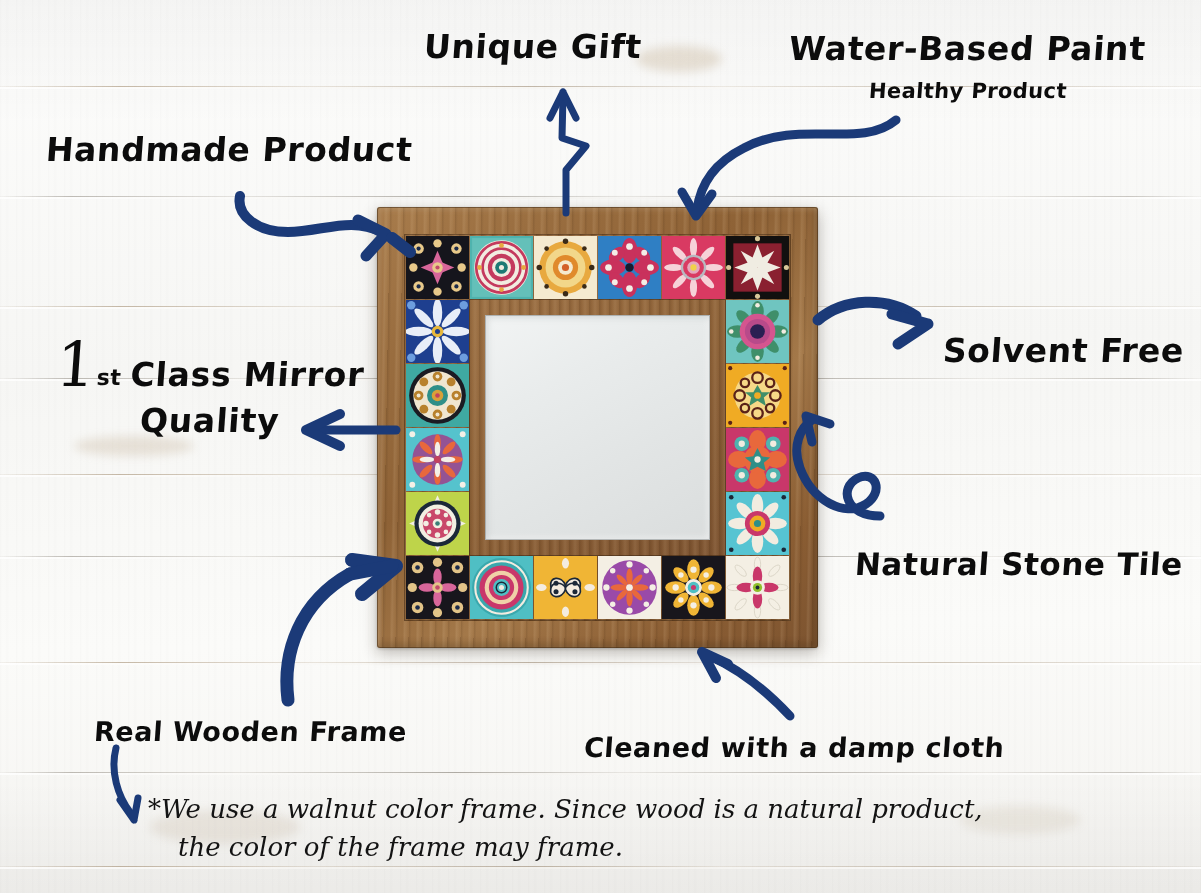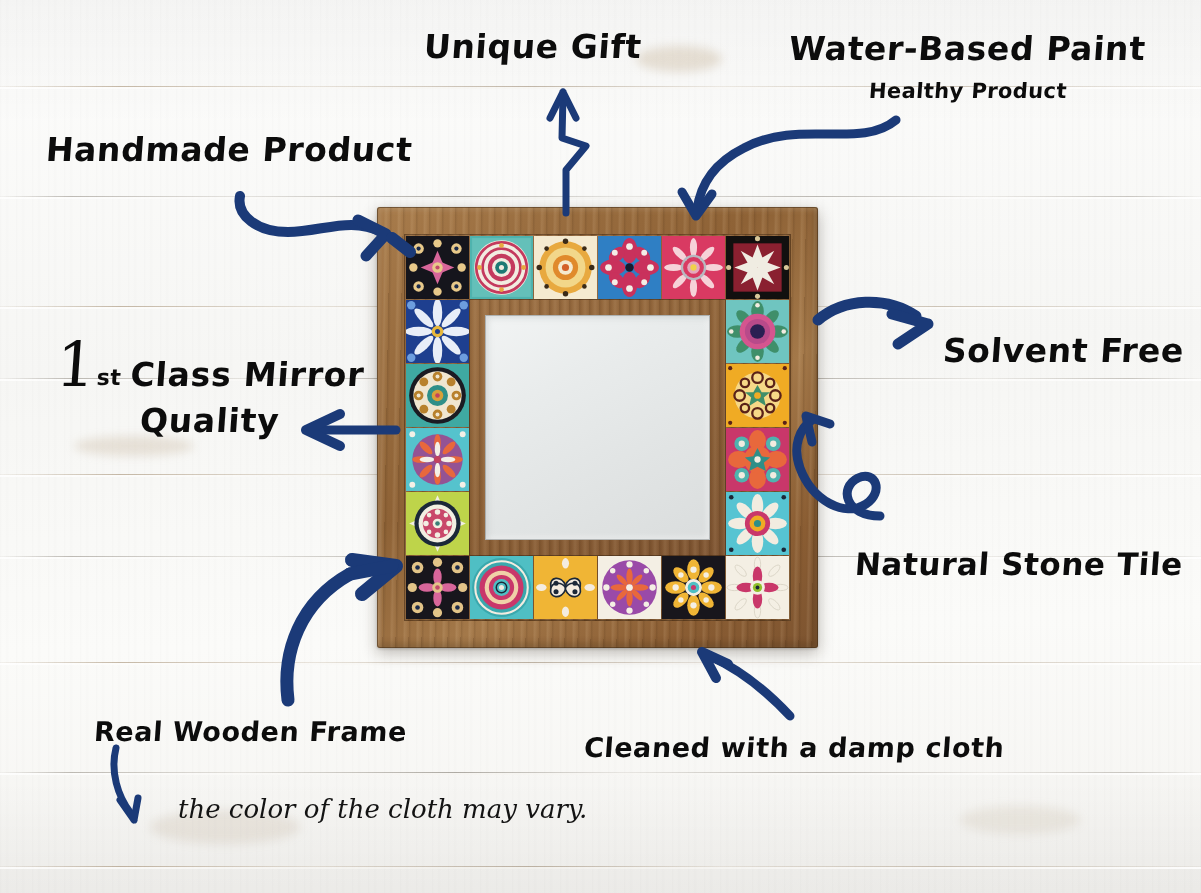--- a/index.html
+++ b/index.html
@@ -716,16 +716,17 @@
   <div class="l-mirror">
     <div class="row1">
       <span class="big-one">1</span>
       <span class="ord">st</span>
       <span class="cls">Class Mirror</span>
     </div>
     <div class="row2">Quality</div>
   </div>
 
   <div class="disclaimer">
-    <span class="ln ln2">the color of the cloth may vary.</span>
+    <span class="ln">*We use a walnut color frame. Since wood is a natural product,</span>
+    <span class="ln ln2">the color of the frame may frame.</span>
   </div>
 
 </div>
 
 </body></html>

